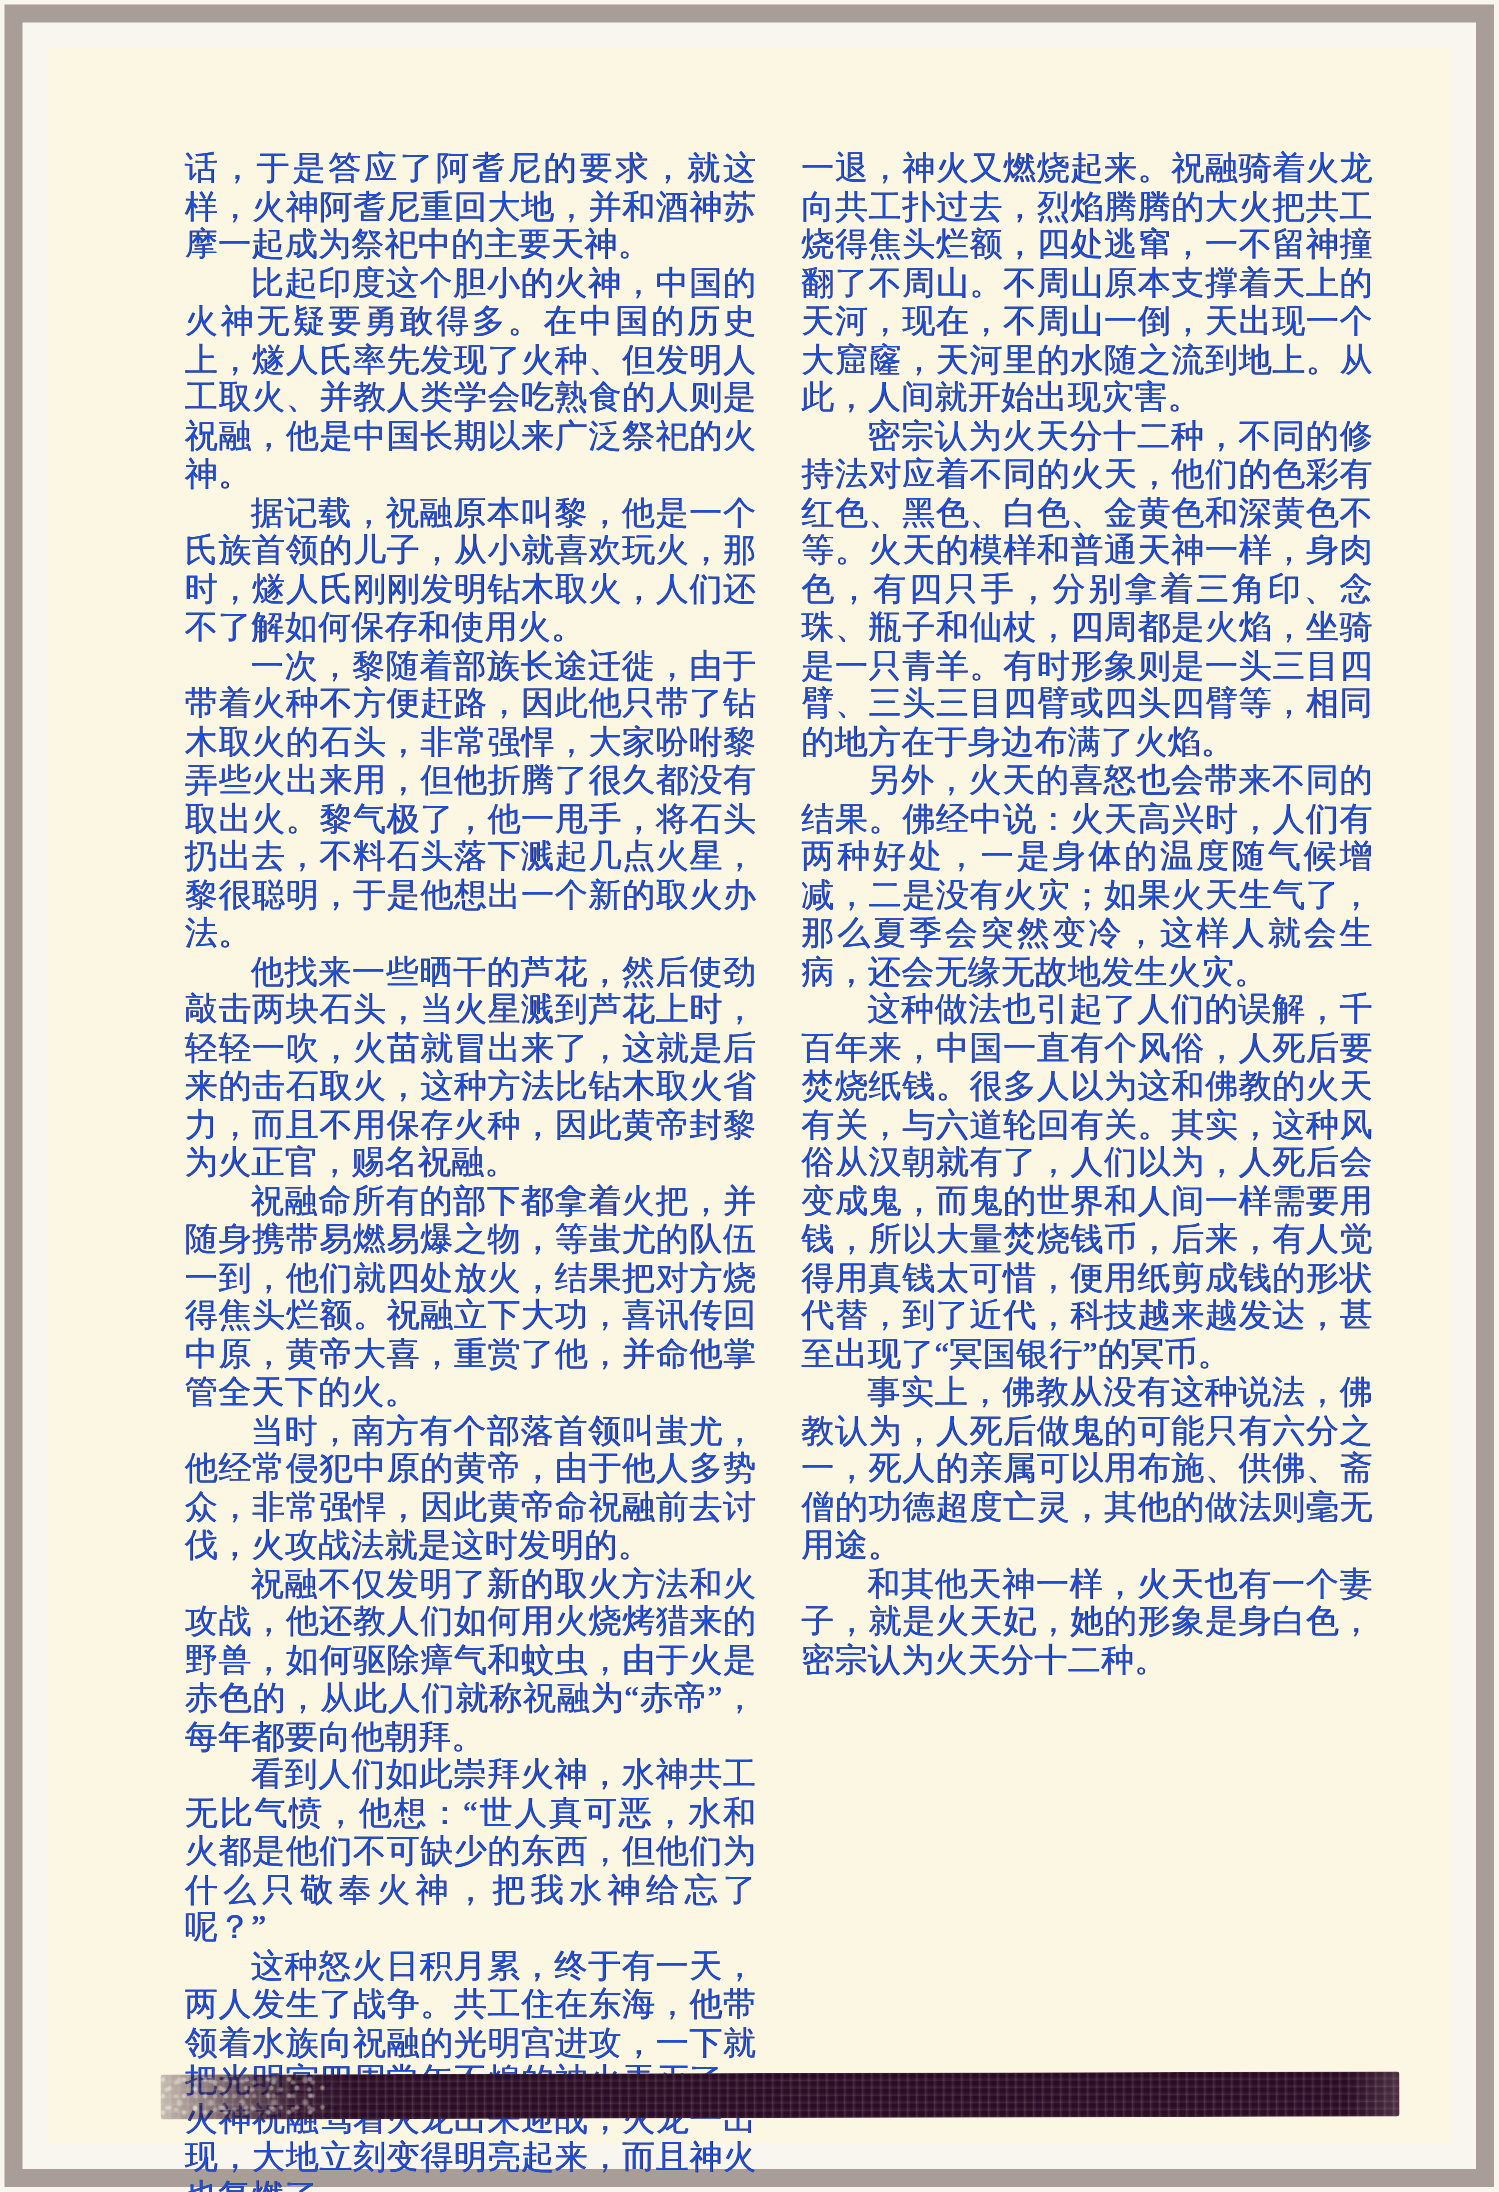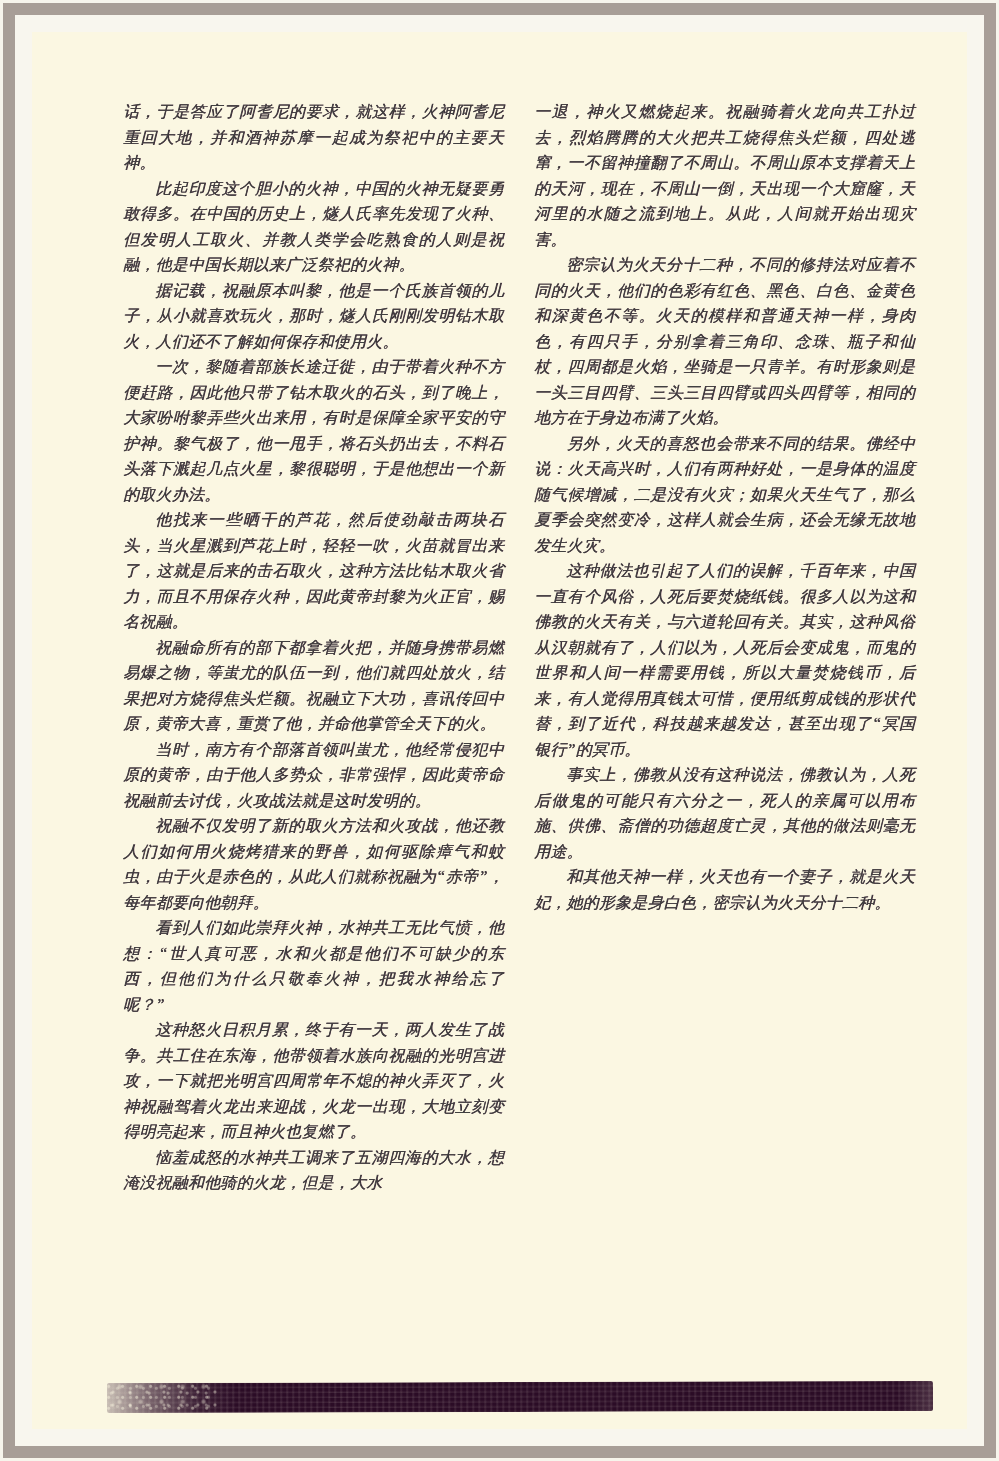--- a/index.html
+++ b/index.html
@@ -36,27 +36,26 @@
     top: 67px;   
     width: 792px;
     display: flex;
     gap: 30px;
   }
   .col {
     width: 381px;
   }
   p.para {
     margin: 0;
-    font-size: 16px;
+    font-size: 22px;
     line-height: 25.5px;
     letter-spacing: 0.2px;
     text-align: justify;
-    color: #404040;
+    color: #1d4ed8;
     text-shadow: 0.4px 0 0 #3b1a33; 
-    font-style: italic;
   }
   p.para.indent {
     text-indent: 2em;
   }
   .ink-bar {
     position: absolute;
     left: 75px;   
     top: 1350px;  
     width: 826px;
     height: 30px;
@@ -97,21 +96,21 @@
 <div class="outer-white">
   <div class="gray-frame">
     <div class="inner-white">
       <div class="book-page">
 
         <div class="columns">
           <div class="col">
               <p class="para">话，于是答应了阿耆尼的要求，就这样，火神阿耆尼重回大地，并和酒神苏摩一起成为祭祀中的主要天神。</p>
               <p class="para indent">比起印度这个胆小的火神，中国的火神无疑要勇敢得多。在中国的历史上，燧人氏率先发现了火种、但发明人工取火、并教人类学会吃熟食的人则是祝融，他是中国长期以来广泛祭祀的火神。</p>
               <p class="para indent">据记载，祝融原本叫黎，他是一个氏族首领的儿子，从小就喜欢玩火，那时，燧人氏刚刚发明钻木取火，人们还不了解如何保存和使用火。</p>
-              <p class="para indent">一次，黎随着部族长途迁徙，由于带着火种不方便赶路，因此他只带了钻木取火的石头，到了晚上，大家吩咐黎弄些火出来用，有时是保障全家平安的守护神。黎气极了，他一甩手，将石头扔出去，不料石头落下溅起几点火星，黎很聪明，于是他想出一个新的取火办法。</p>
+              <p class="para indent">一次，黎随着部族长途迁徙，由于带着火种不方便赶路，因此他只带了钻木取火的石头，非常强悍，大家吩咐黎弄些火出来用，但他折腾了很久都没有取出火。黎气极了，他一甩手，将石头扔出去，不料石头落下溅起几点火星，黎很聪明，于是他想出一个新的取火办法。</p>
               <p class="para indent">他找来一些晒干的芦花，然后使劲敲击两块石头，当火星溅到芦花上时，轻轻一吹，火苗就冒出来了，这就是后来的击石取火，这种方法比钻木取火省力，而且不用保存火种，因此黄帝封黎为火正官，赐名祝融。</p>
               <p class="para indent">祝融命所有的部下都拿着火把，并随身携带易燃易爆之物，等蚩尤的队伍一到，他们就四处放火，结果把对方烧得焦头烂额。祝融立下大功，喜讯传回中原，黄帝大喜，重赏了他，并命他掌管全天下的火。</p>
               <p class="para indent">当时，南方有个部落首领叫蚩尤，他经常侵犯中原的黄帝，由于他人多势众，非常强悍，因此黄帝命祝融前去讨伐，火攻战法就是这时发明的。</p>
               <p class="para indent">祝融不仅发明了新的取火方法和火攻战，他还教人们如何用火烧烤猎来的野兽，如何驱除瘴气和蚊虫，由于火是赤色的，从此人们就称祝融为“赤帝”，每年都要向他朝拜。</p>
               <p class="para indent">看到人们如此崇拜火神，水神共工无比气愤，他想：“世人真可恶，水和火都是他们不可缺少的东西，但他们为什么只敬奉火神，把我水神给忘了呢？”</p>
               <p class="para indent">这种怒火日积月累，终于有一天，两人发生了战争。共工住在东海，他带领着水族向祝融的光明宫进攻，一下就把光明宫四周常年不熄的神火弄灭了，火神祝融驾着火龙出来迎战，火龙一出现，大地立刻变得明亮起来，而且神火也复燃了。</p>
               <p class="para indent">恼羞成怒的水神共工调来了五湖四海的大水，想淹没祝融和他骑的火龙，但是，大水</p>
             </div>
           <div class="col">
               <p class="para">一退，神火又燃烧起来。祝融骑着火龙向共工扑过去，烈焰腾腾的大火把共工烧得焦头烂额，四处逃窜，一不留神撞翻了不周山。不周山原本支撑着天上的天河，现在，不周山一倒，天出现一个大窟窿，天河里的水随之流到地上。从此，人间就开始出现灾害。</p>

